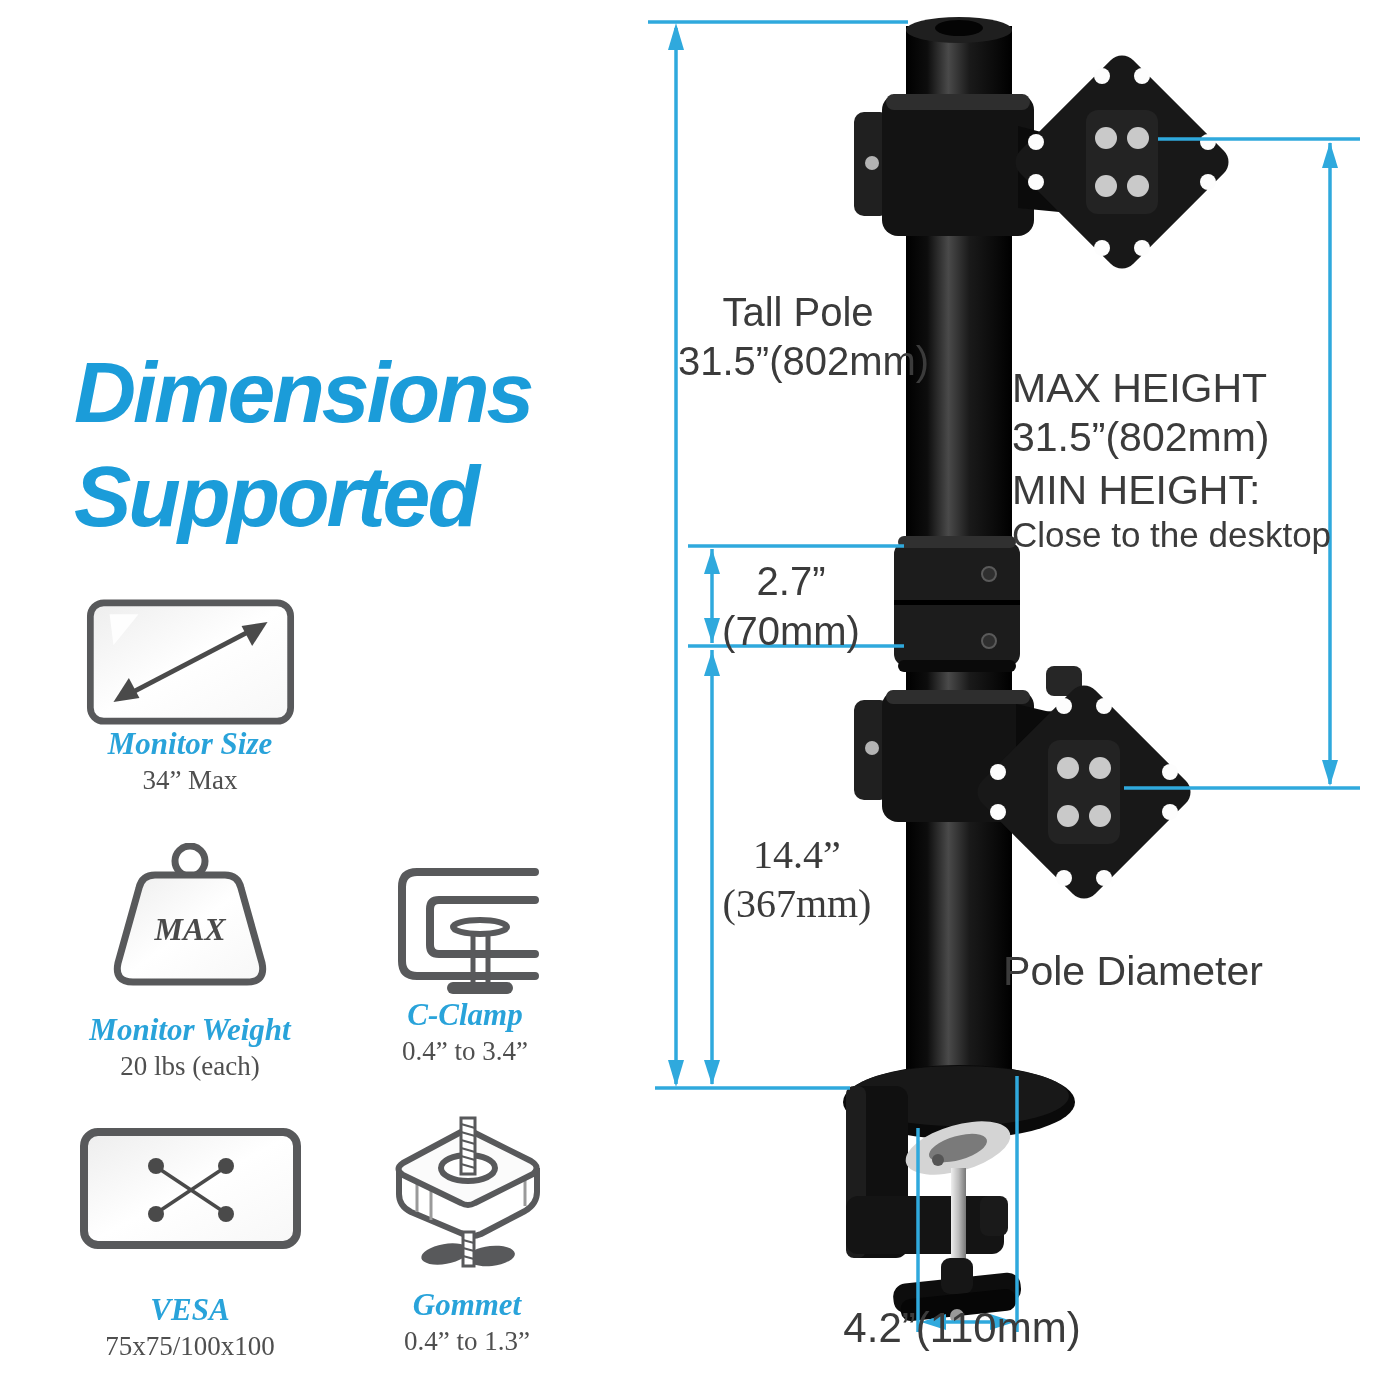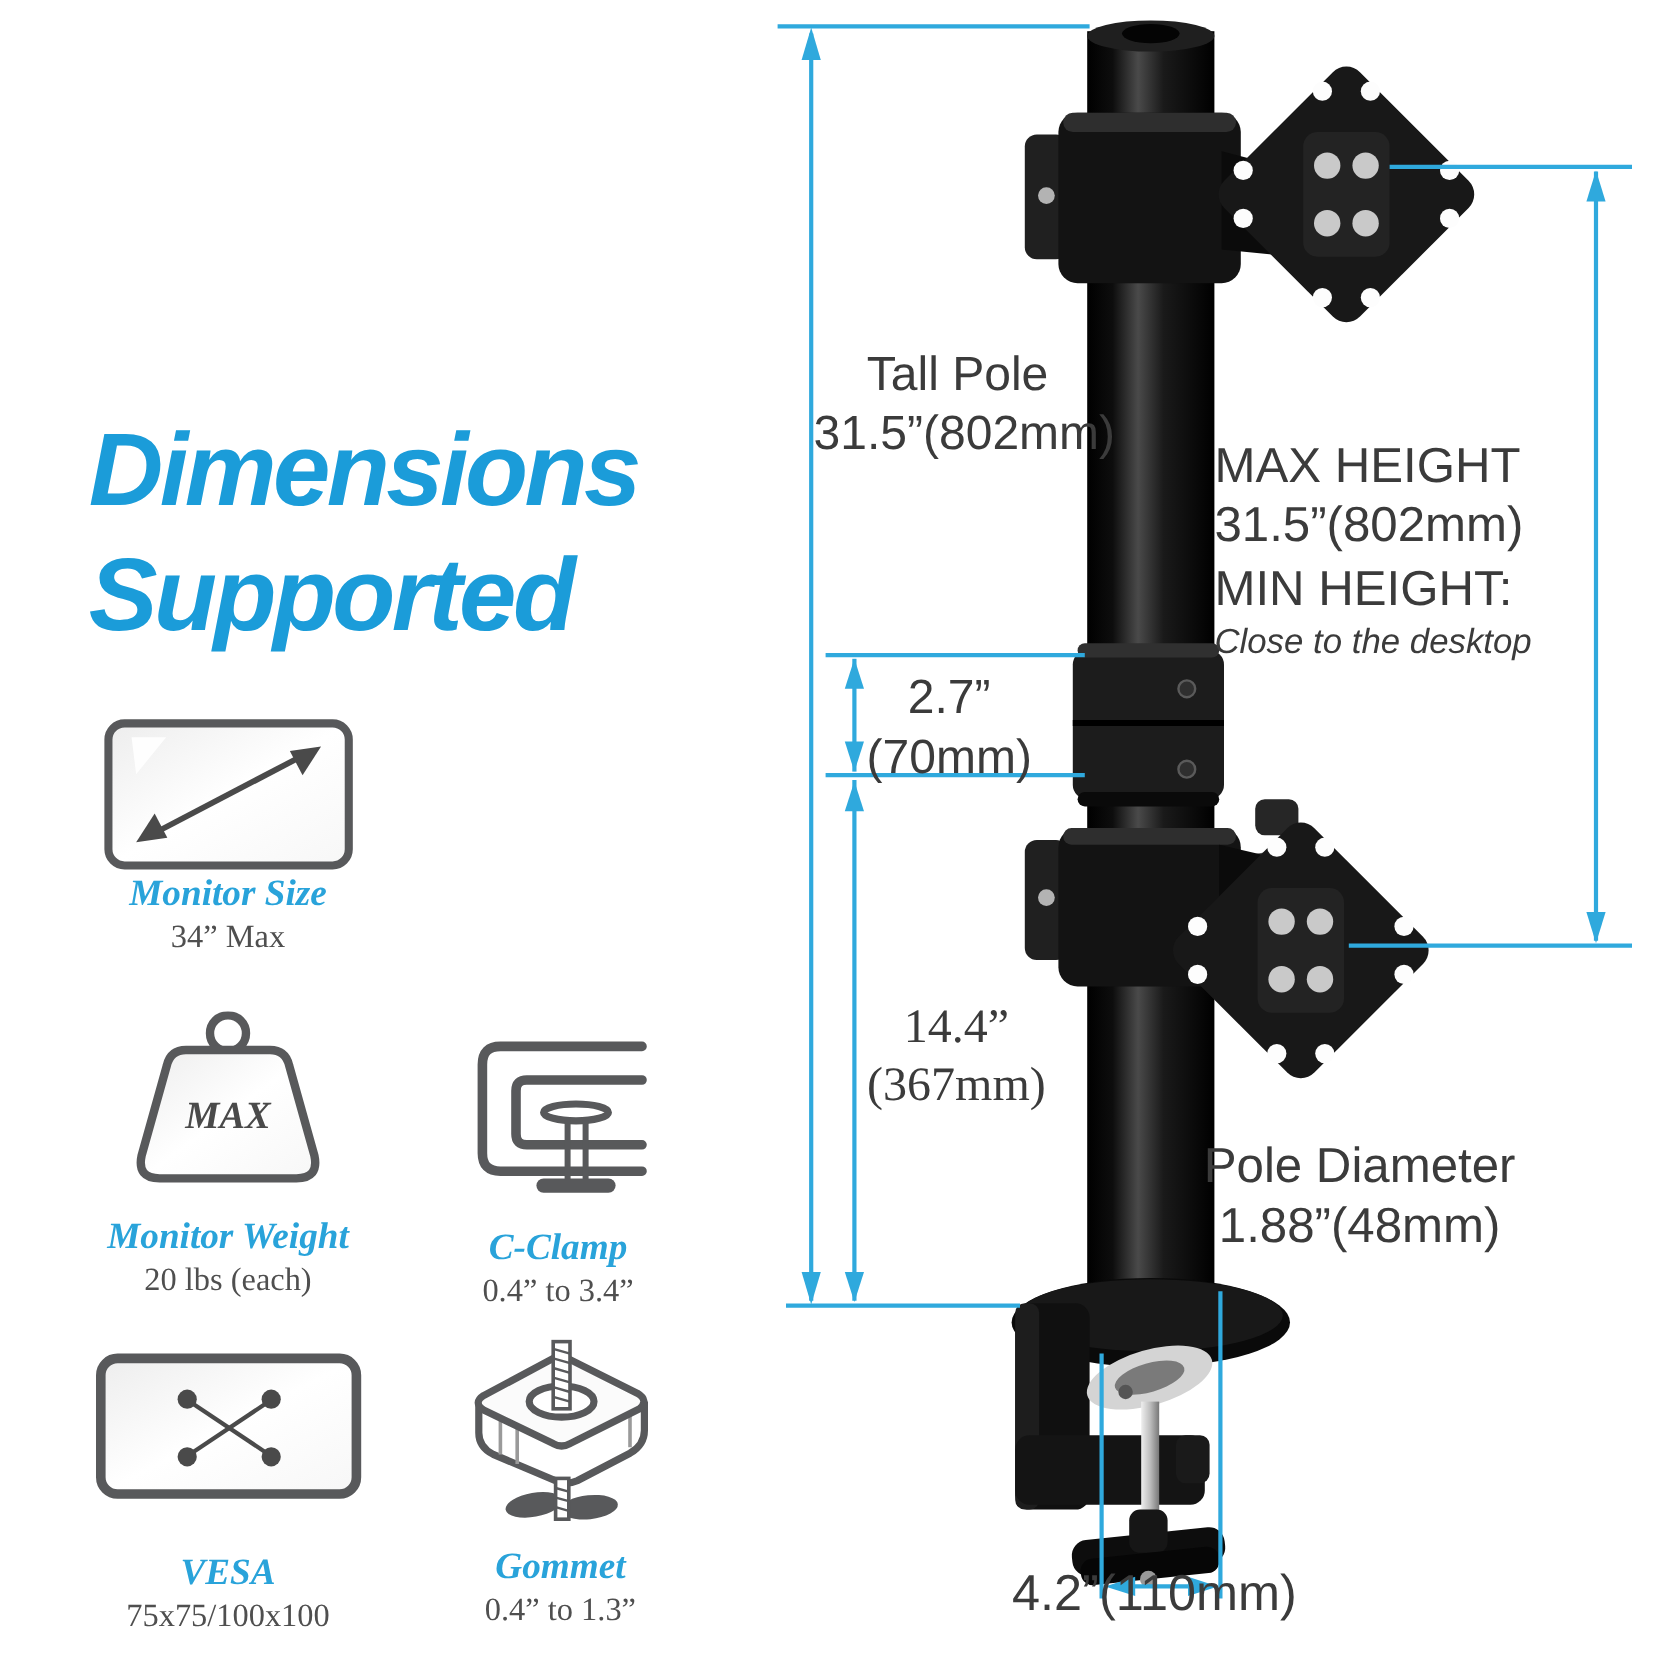--- a/index.html
+++ b/index.html
@@ -12,21 +12,21 @@
   .feature{position:absolute;display:flex;flex-direction:column;align-items:center;text-align:center;font-family:Liberation Serif, serif;}
   .feature .f-label{color:#29a3da;font-weight:bold;font-style:italic;font-size:31px;line-height:34px;}
   .feature .f-value{color:#4f4f4f;font-size:27px;line-height:32px;margin-top:3px;}
   
   .dim-text{position:absolute;color:#3b3b3b;text-align:center;}
   .dim-line1,.dim-line2{display:block;}
   .t-tall{left:678px;top:288px;width:240px;font-size:40px;line-height:49px;}
   .t-maxh{left:1012px;top:364px;width:340px;text-align:left;font-size:41px;line-height:49px;}
   .t-minh{left:1012px;top:466px;width:360px;text-align:left;}
   .t-minh .dim-line1{font-size:41px;line-height:48px;}
-  .t-minh .dim-line2{font-size:29px;line-height:42px;font-style:italic;}
+  .t-minh .dim-line2{font-size:35px;line-height:42px;}
   .t-27{left:716px;top:556px;width:150px;font-size:40px;line-height:50px;}
   .t-144{left:712px;top:830px;width:170px;font-size:40px;line-height:49px;font-family:Liberation Serif, serif;}
   .t-pd{left:998px;top:946px;width:270px;font-size:41px;line-height:50px;}
   .t-42{left:832px;top:1304px;width:260px;font-size:42px;line-height:48px;}
   svg{display:block;}
   .stage{position:absolute;left:0;top:0;}
 </style>
 </head>
 <body>
 
@@ -209,21 +209,21 @@
 
   <div class="feature" style="left:355px;top:860px;width:220px;">
     <svg width="165" height="138" viewBox="0 0 165 138">
       <path d="M152,12 L34,12 Q19,12 19,27 L19,101 Q19,116 34,116 L152,116" fill="none" stroke="#58595b" stroke-width="8" stroke-linecap="round"></path>
       <path d="M152,40 L56,40 Q47,40 47,49 L47,85 Q47,94 56,94 L152,94" fill="none" stroke="#58595b" stroke-width="8" stroke-linecap="round"></path>
       <ellipse cx="97" cy="67" rx="27" ry="7" fill="#ffffff" stroke="#58595b" stroke-width="6"></ellipse>
       <line x1="90" y1="74" x2="90" y2="124" stroke="#58595b" stroke-width="5"></line>
       <line x1="105" y1="74" x2="105" y2="124" stroke="#58595b" stroke-width="5"></line>
       <rect x="64" y="122" width="66" height="12" rx="6" fill="#58595b"></rect>
     </svg>
-    <div class="f-label" style="margin-top:24px">C-Clamp</div>
+    <div class="f-label" style="">C-Clamp</div>
     <div class="f-value">0.4” to 3.4”</div>
   </div>
 
   <div class="feature" style="left:60px;top:1126px;width:260px;">
     <svg width="225" height="125" viewBox="0 0 225 125">
       <rect x="6" y="6" width="213" height="113" rx="14" fill="url(#shine1)" stroke="#58595b" stroke-width="8"></rect>
       <line x1="80" y1="42" x2="146" y2="86" stroke="#4a4a4a" stroke-width="3.5"></line>
       <line x1="146" y1="42" x2="80" y2="86" stroke="#4a4a4a" stroke-width="3.5"></line>
       <circle cx="78" cy="40" r="8" fill="#4a4a4a"></circle>
         <circle cx="148" cy="40" r="8" fill="#4a4a4a"></circle>
@@ -282,20 +282,19 @@
     <span class="dim-line2">(70mm)</span>
   </div>
 
   <div class="dim-text t-144">
     <span class="dim-line1">14.4”</span>
     <span class="dim-line2">(367mm)</span>
   </div>
 
   <div class="dim-text t-pd">
     <span class="dim-line1">Pole Diameter</span>
-    <span class="dim-line2">1.88”(48mm)</span>
   </div>
 
   <div class="dim-text t-42">
     <span class="dim-line1">4.2”(110mm)</span>
   </div>
 
 </div>
 
 </body></html>

